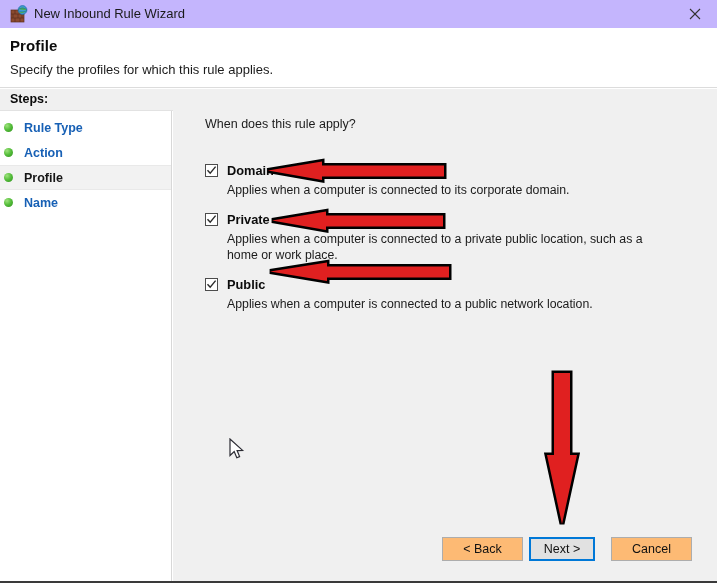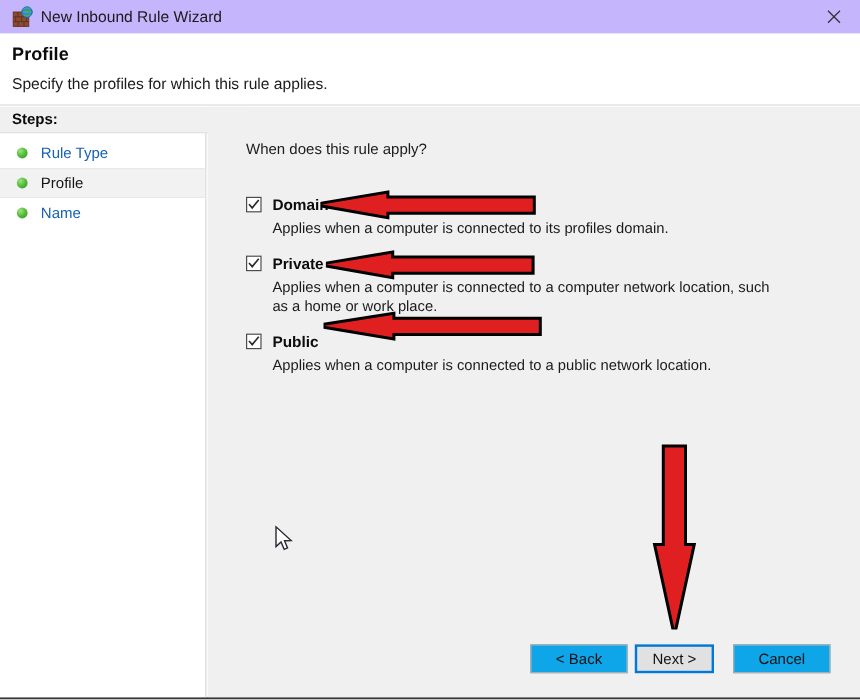--- a/index.html
+++ b/index.html
@@ -121,22 +121,23 @@
     position: absolute;
     left: 0;
     top: 26px;
     width: 171px;
   }
   .step-row {
     position: relative;
     height: 25px;
     display: flex;
     align-items: center;
-    padding-left: 14px;
-    box-sizing: border-box;
+    padding-left: 4px;
+    box-sizing: border-box;
+    font-weight: bold;
   }
   .step-row.current {
     background: #f2f2f2;
     border-top: 1px solid #e9e9e9;
     border-bottom: 1px solid #e9e9e9;
   }
   .step-bullet {
     width: 9px;
     height: 9px;
     border-radius: 50%;
@@ -221,21 +222,21 @@
     left: 0; top: 0;
     width: 717px;
     height: 583px;
     pointer-events: none;
   }
 
   
   .btn {
     position: absolute;
     height: 24px;
-    background: #0ea5e9;
+    background: #fdba74;
     border: 1px solid #adadad;
     box-sizing: border-box;
     font-size: 12.5px;
     color: #111;
     display: flex;
     align-items: center;
     justify-content: center;
     font-family: "Liberation Sans", sans-serif;
     cursor: default;
   }
@@ -294,20 +295,24 @@
 
   <div class="sidebar">
     <div class="sidebar-header">
       <div class="sidebar-header-label">Steps:</div>
     </div>
     <div class="steps-list">
       <div class="step-row">
         <span class="step-bullet"></span>
         <span class="step-label">Rule Type</span>
       </div>
+      <div class="step-row">
+        <span class="step-bullet"></span>
+        <span class="step-label">Action</span>
+      </div>
       <div class="step-row current">
         <span class="step-bullet"></span>
         <span class="step-label">Profile</span>
       </div>
       <div class="step-row">
         <span class="step-bullet"></span>
         <span class="step-label">Name</span>
       </div>
     </div>
   </div>
@@ -319,33 +324,33 @@
 
       <div class="opt-block" style="top:72px;">
         <div class="opt-head">
           <span class="checkbox">
             <svg width="11" height="11" viewBox="0 0 11 11">
               <polyline points="1.5,5.2 4.2,8.2 9.6,1.6" fill="none" stroke="#2b2b2b" stroke-width="1.4"></polyline>
             </svg>
           </span>
           <span class="opt-label">Domain</span>
         </div>
-        <div class="opt-desc">Applies when a computer is connected to its profiles domain.</div>
+        <div class="opt-desc">Applies when a computer is connected to its corporate domain.</div>
       </div>
 
       <div class="opt-block" style="top:121px;">
         <div class="opt-head">
           <span class="checkbox">
             <svg width="11" height="11" viewBox="0 0 11 11">
               <polyline points="1.5,5.2 4.2,8.2 9.6,1.6" fill="none" stroke="#2b2b2b" stroke-width="1.4"></polyline>
             </svg>
           </span>
           <span class="opt-label">Private</span>
         </div>
-        <div class="opt-desc">Applies when a computer is connected to a computer network location, such as a home or work place.</div>
+        <div class="opt-desc">Applies when a computer is connected to a private public location, such as a home or work place.</div>
       </div>
 
       <div class="opt-block" style="top:186px;">
         <div class="opt-head">
           <span class="checkbox">
             <svg width="11" height="11" viewBox="0 0 11 11">
               <polyline points="1.5,5.2 4.2,8.2 9.6,1.6" fill="none" stroke="#2b2b2b" stroke-width="1.4"></polyline>
             </svg>
           </span>
           <span class="opt-label">Public</span>

